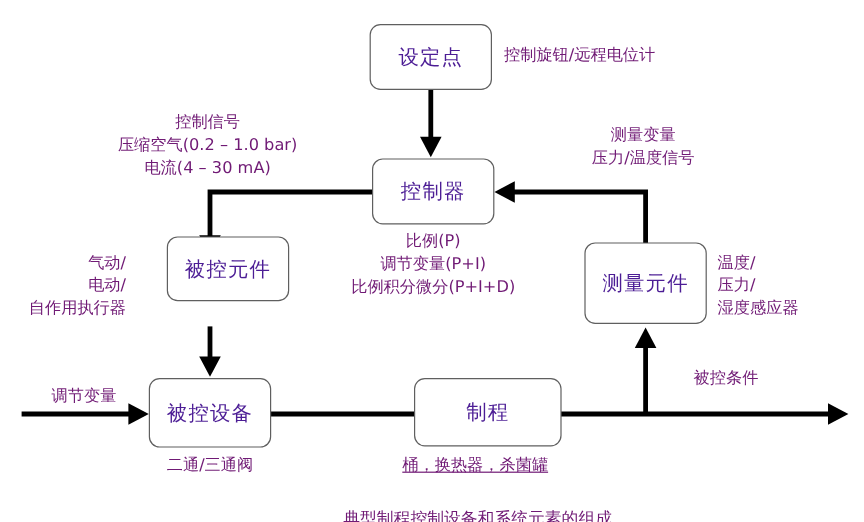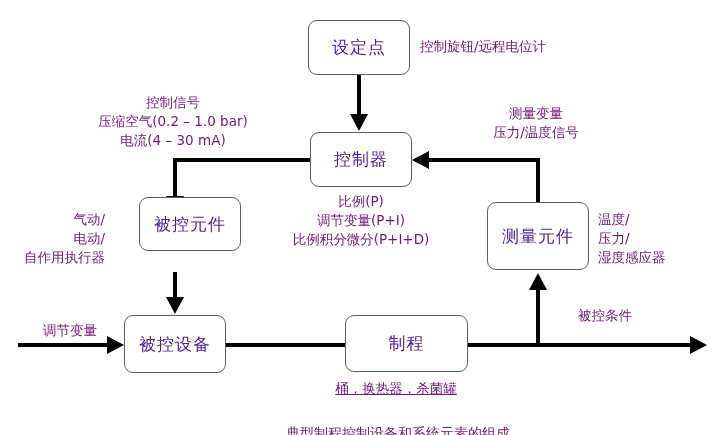--- a/index.html
+++ b/index.html
@@ -128,20 +128,21 @@
   </div>
 
   <div class="lbl" id="lbl-sensors">
     <div>温度/</div>
     <div>压力/</div>
     <div>湿度感应器</div>
   </div>
 
   <div class="lbl center" id="lbl-manipulated">调节变量</div>
 
+  <div class="lbl center" id="lbl-valve">二通/三通阀</div>
 
   <div class="lbl center" id="lbl-process-ex">桶，换热器，杀菌罐</div>
 
   <div class="lbl" id="lbl-condition">被控条件</div>
 
   <div class="lbl center" id="lbl-caption">典型制程控制设备和系统元素的组成</div>
 
 </div>
 
 </body></html>

